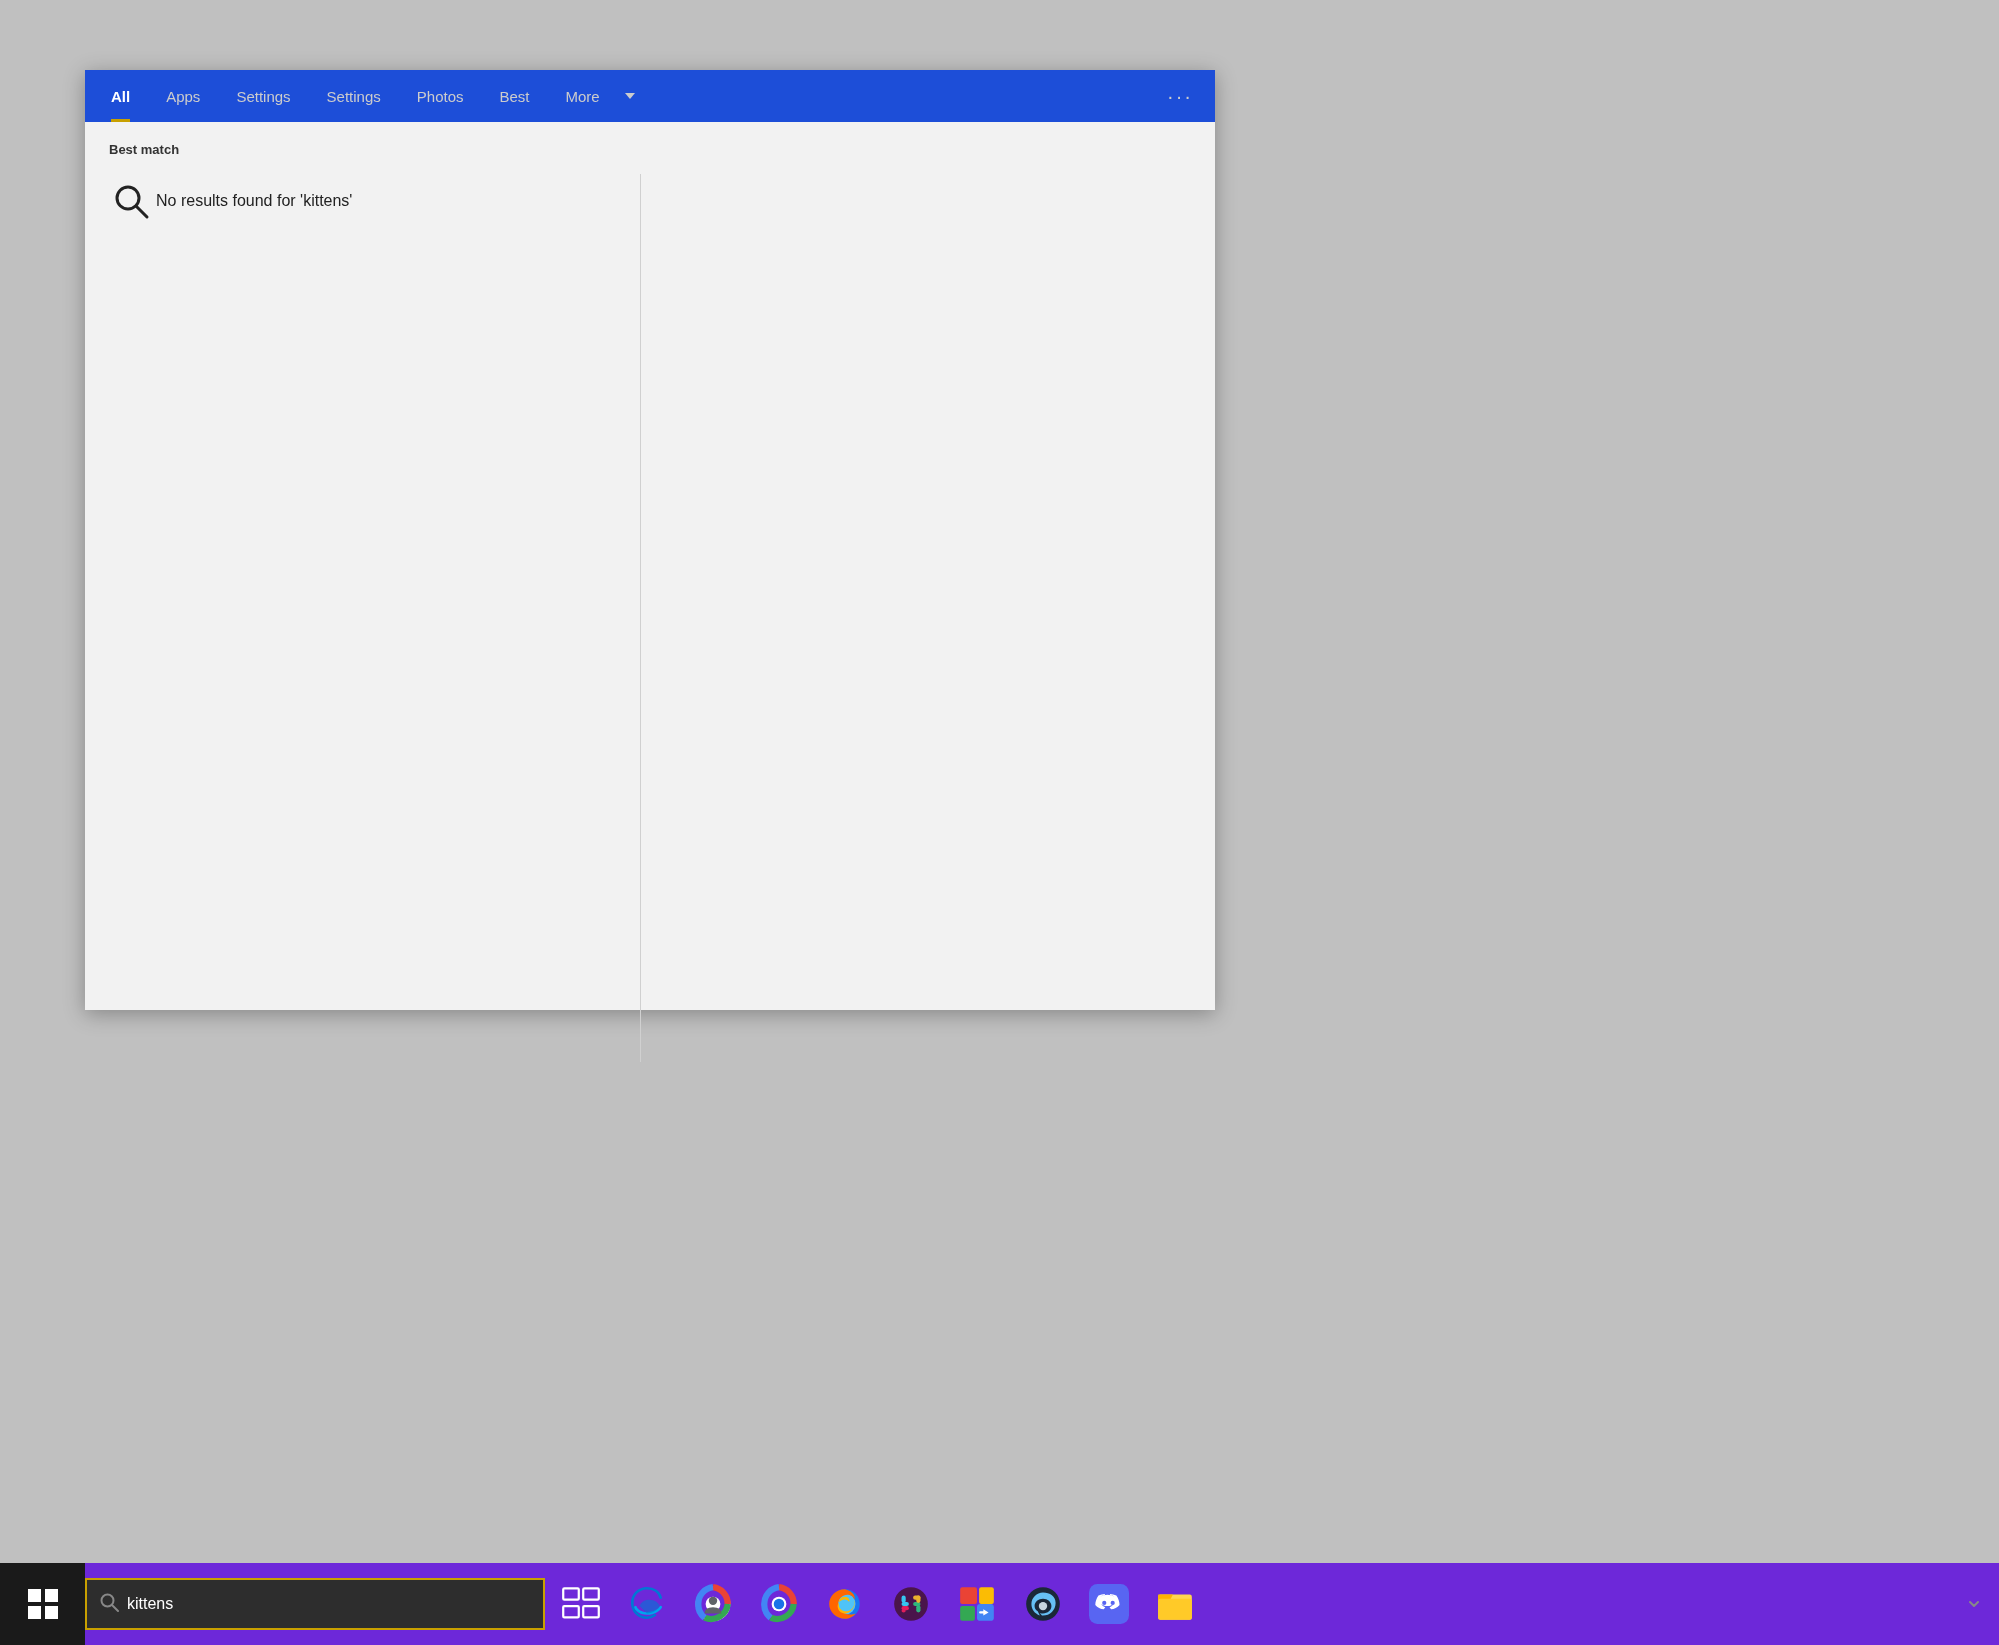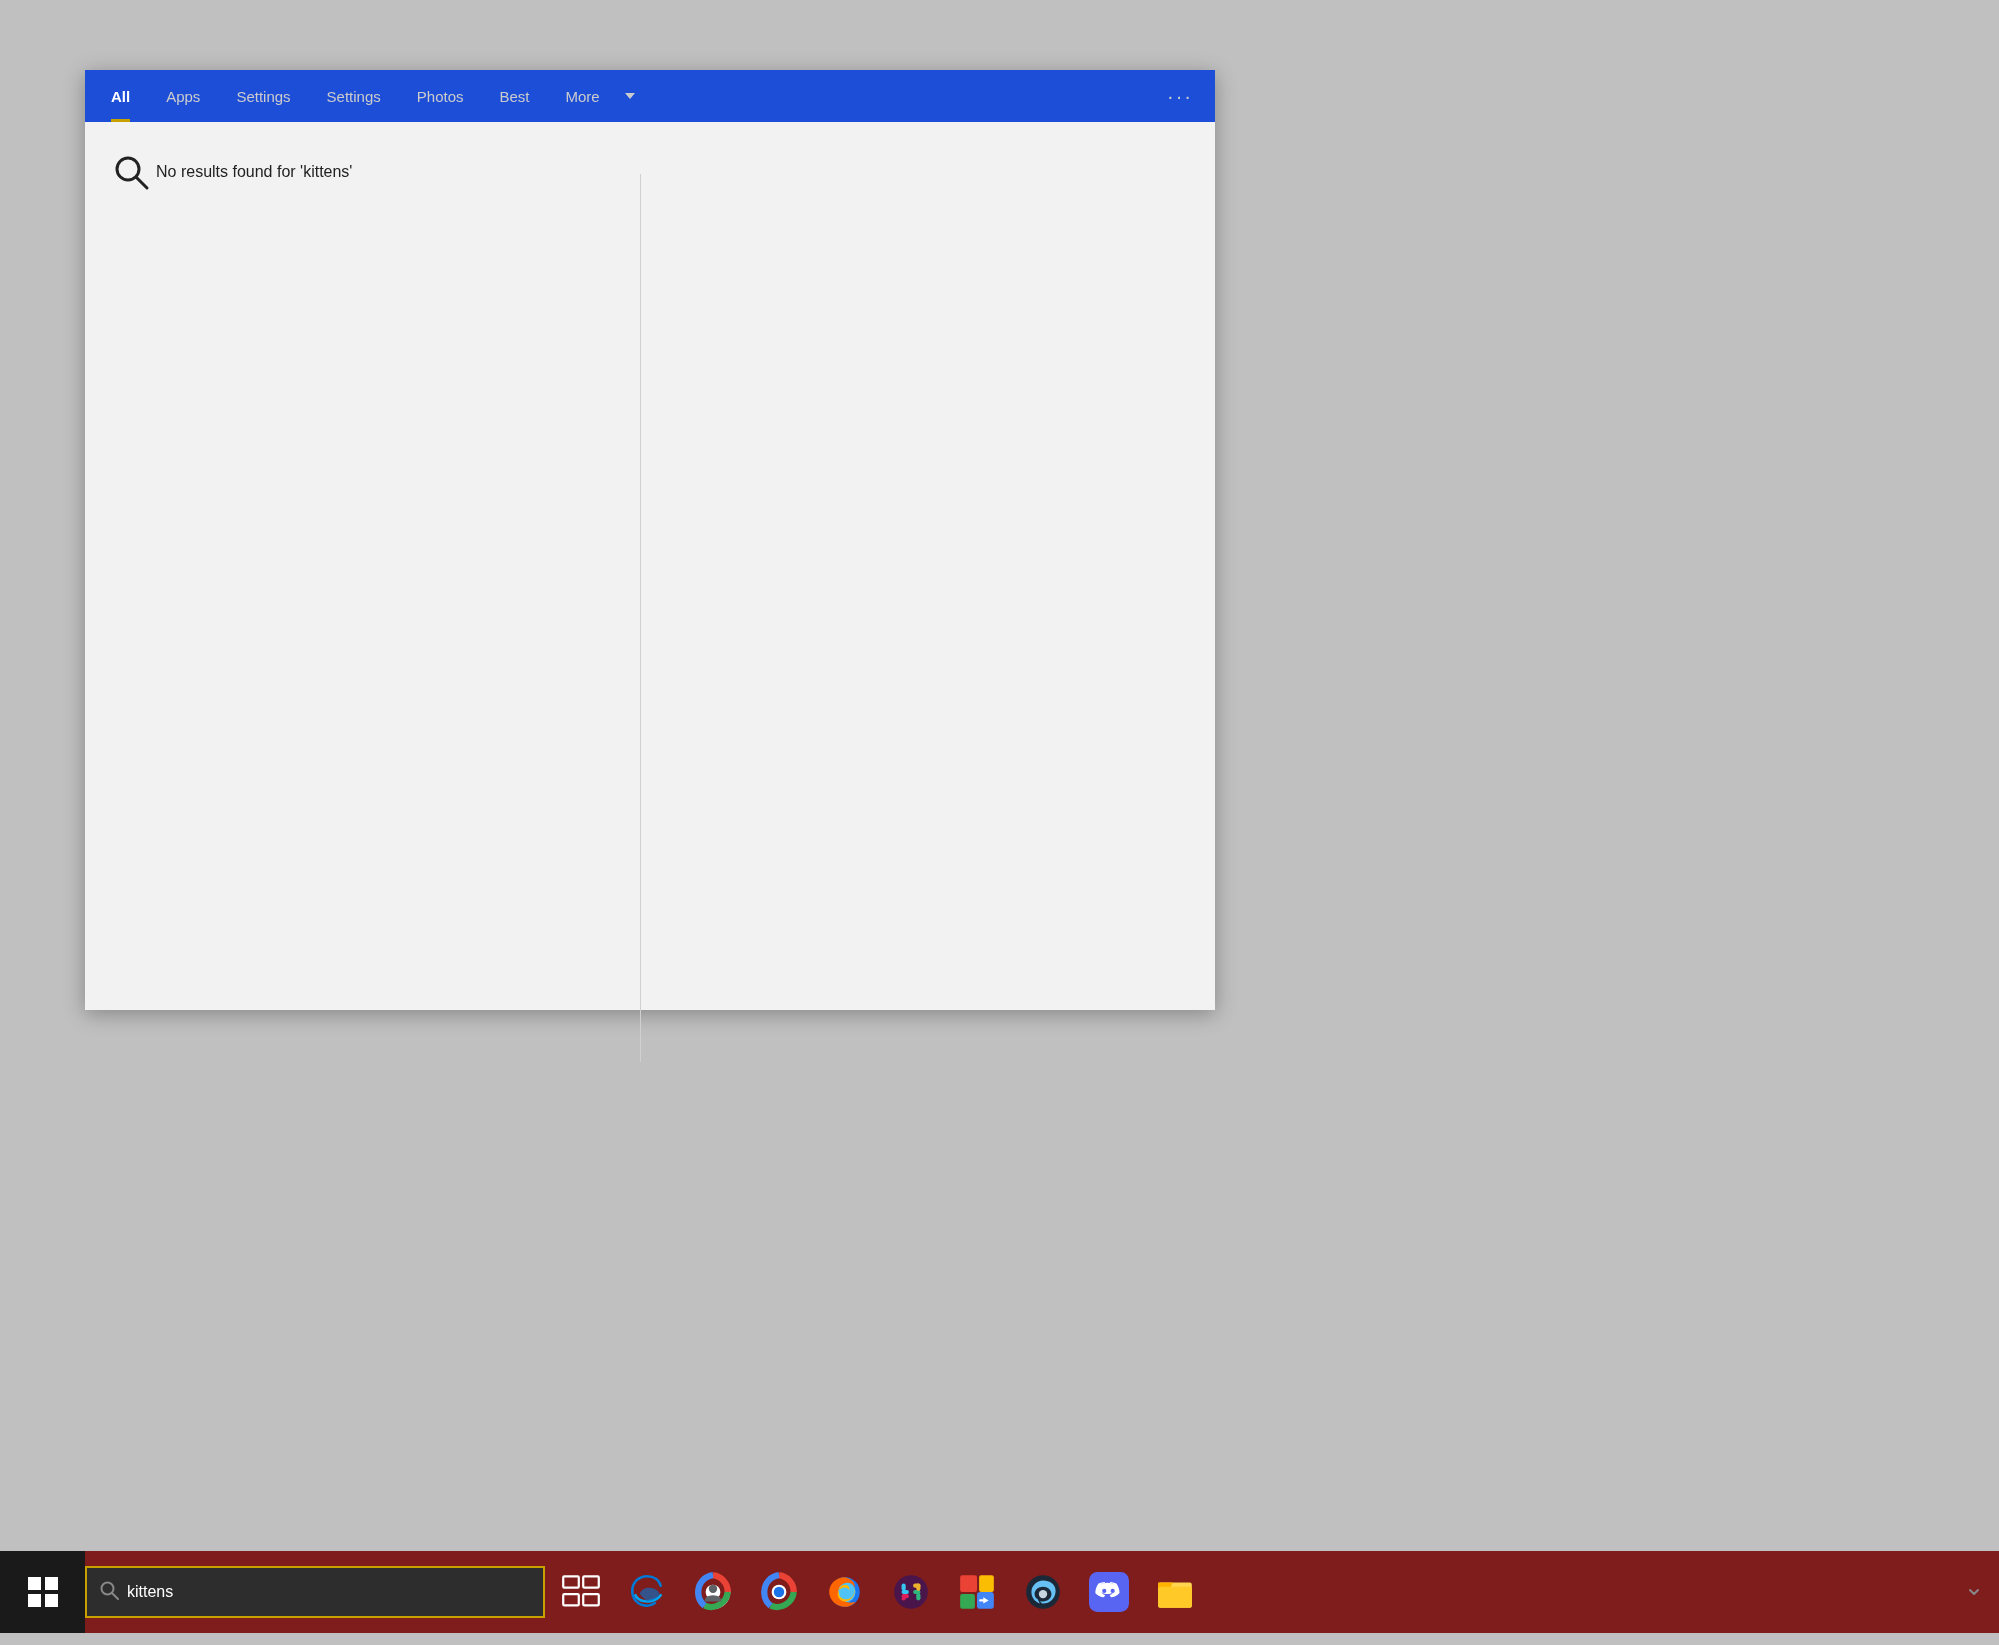--- a/index.html
+++ b/index.html
@@ -129,25 +129,25 @@
       background: #d0d0d0;
       position: absolute;
       top: 52px;
       left: 555px;
       height: 888px;
     }
 
     
     .taskbar {
       position: absolute;
-      bottom: 12px;
+      bottom: 0;
       left: 0;
       width: 1999px;
       height: 82px;
-      background: #7f1d1d;
+      background: #6d28d9;
       display: flex;
       align-items: center;
       padding: 0 0;
     }
 
     .taskbar-start {
       width: 85px;
       height: 82px;
       display: flex;
       align-items: center;
@@ -239,20 +239,21 @@
     <button class="nav-item">Best</button>
     <button class="nav-item nav-more">
       <span>More</span>
       <span class="chevron-down"></span>
     </button>
     <div class="nav-spacer"></div>
     <div class="nav-dots">···</div>
   </div>
 
   <div class="content-area" style="position:relative;">
+    <div class="section-label">Best match</div>
     <div class="no-results-row">
       <div class="search-icon-large">
         <svg viewBox="0 0 38 38" fill="none" xmlns="http://www.w3.org/2000/svg">
           <circle cx="16" cy="16" r="11" stroke="#222222" stroke-width="3" fill="none"></circle>
           <line x1="24" y1="24" x2="35" y2="35" stroke="#222222" stroke-width="3" stroke-linecap="round"></line>
         </svg>
       </div>
       <div class="no-results-text">No results found for 'kittens'</div>
     </div>
 

